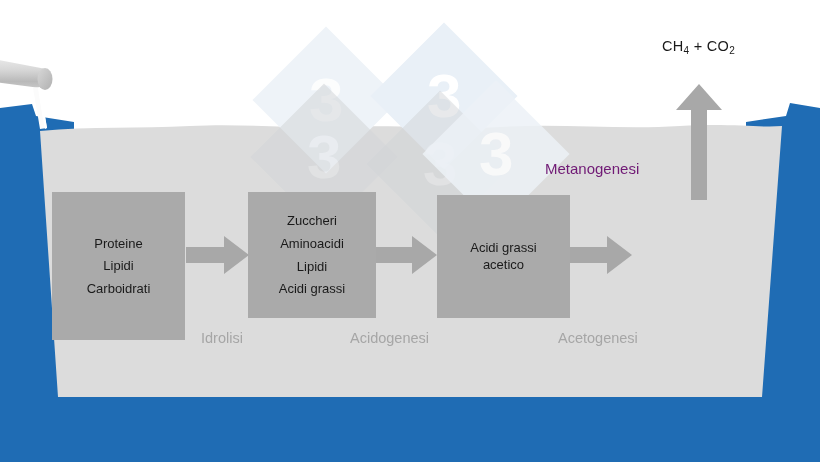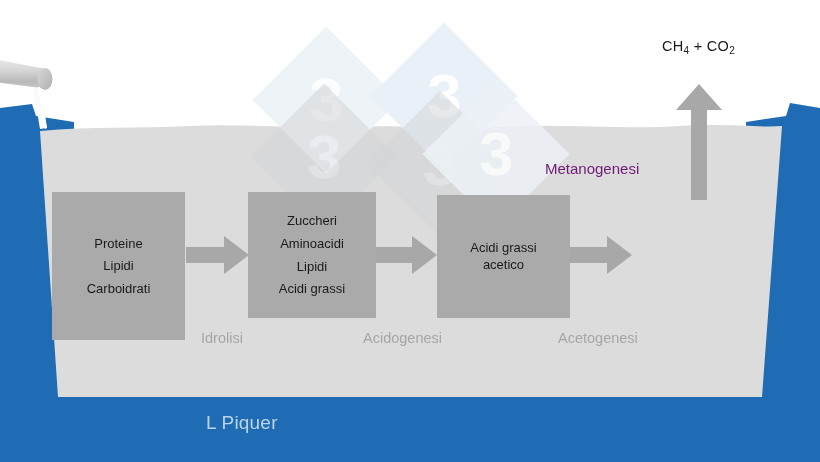--- a/index.html
+++ b/index.html
@@ -186,19 +186,18 @@
   </svg>
 
   <div class="gas-label" style="left:662px;top:38px;">
     <span>CH</span><sub>4</sub><span> + CO</span><sub>2</sub>
   </div>
 
   <div class="meth-label" style="left:545px;top:160px;">Metanogenesi</div>
 
   <div class="stage-label" style="left:201px;top:330px;">Idrolisi</div>
 
-  <div class="stage-label" style="left:363px;top:330px;">Acidogenesi</div>
+  <div class="stage-label" style="left:350px;top:330px;">Acidogenesi</div>
 
   <div class="stage-label" style="left:558px;top:330px;">Acetogenesi</div>
 
-  <div class="credit">L Piquer</div>
 
 </div>
 
 </body></html>

